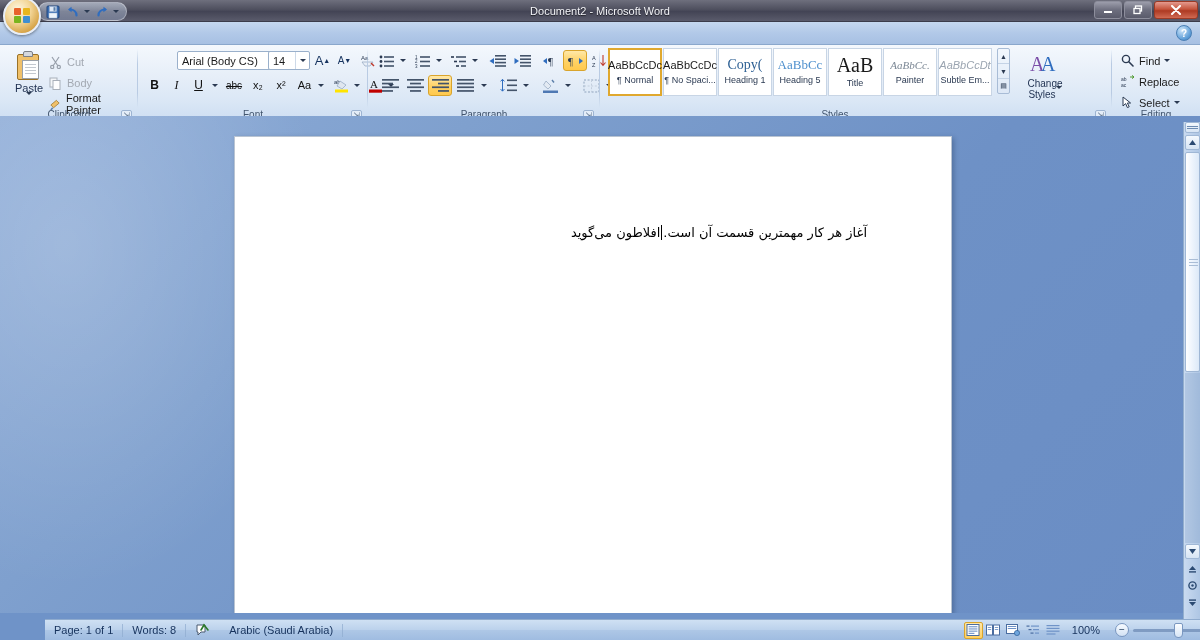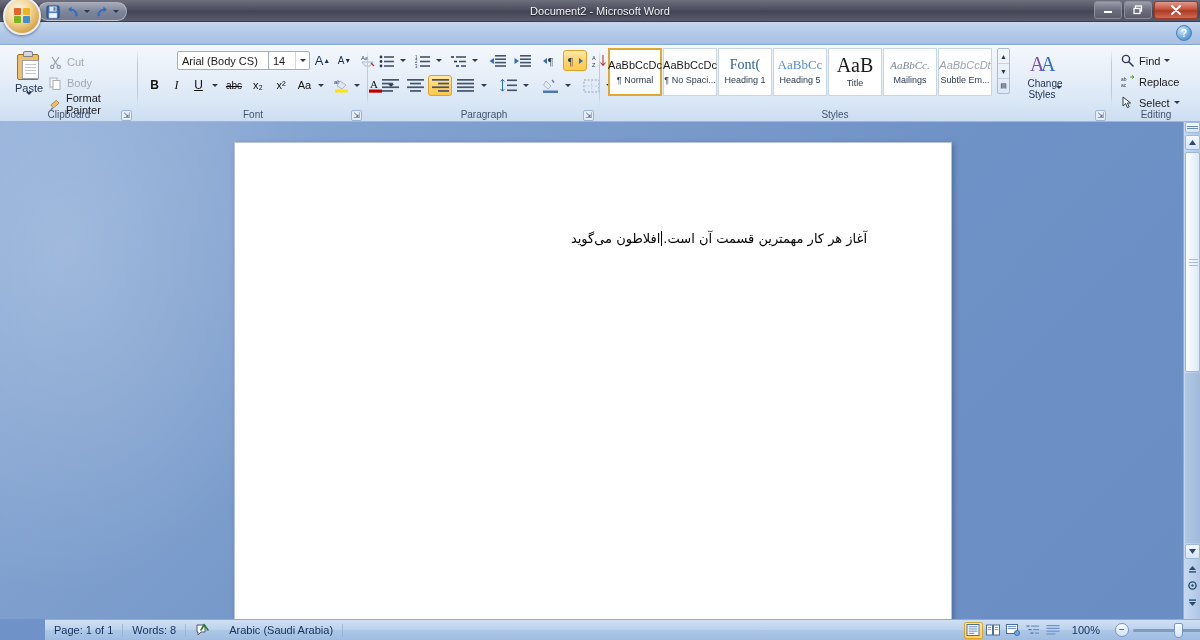--- a/index.html
+++ b/index.html
@@ -182,21 +182,21 @@
   .chg-lbl { font-size: 10px; color: #1f3050; line-height: 11px; text-align: center; }
 
   
   .edit-item {
     position: absolute; left: 4px; height: 19px; display: flex; align-items: center; gap: 4px;
     padding: 0 4px; border: 1px solid transparent; border-radius: 3px; cursor: default; font-size: 11px;
   }
 
   
   .workspace {
-    position: absolute; left: 0; top: 122px; width: 1200px; height: 497px;
+    position: absolute; left: 0; top: 116px; width: 1200px; height: 497px;
     background: linear-gradient(135deg, #8fadd8 0%, #7fa0ce 28%, #6e91c6 60%, #6a8dc4 100%);
     overflow: hidden;
   }
   .ws-sheen {
     position: absolute; left: -60px; top: -40px; width: 420px; height: 560px;
     background: radial-gradient(ellipse at 30% 30%, rgba(255,255,255,.20), rgba(255,255,255,0) 62%);
     pointer-events: none;
   }
   .page {
     position: absolute; left: 234px; top: 20px; width: 718px; height: 478px;
@@ -625,34 +625,34 @@
     <div style="position:absolute;left:8px;top:3px;display:flex;gap:1px;">
       <div class="style-item sel">
         <div class="style-prev">AaBbCcDc</div>
         <div class="style-name">¶ Normal</div>
       </div>
       <div class="style-item">
         <div class="style-prev">AaBbCcDc</div>
         <div class="style-name">¶ No Spaci...</div>
       </div>
       <div class="style-item">
-        <div class="style-prev" style="font-size:14px;font-family:'Liberation Serif',serif;color:#2e6094;">Font(</div>
+        <div class="style-prev" style="font-size:14px;font-family:'Liberation Serif',serif;color:#2e6094;">Copy(</div>
         <div class="style-name">Heading 1</div>
       </div>
       <div class="style-item">
         <div class="style-prev" style="font-size:13px;font-family:'Liberation Serif',serif;color:#4f90cd;">AaBbCc</div>
         <div class="style-name">Heading 5</div>
       </div>
       <div class="style-item">
         <div class="style-prev" style="font-size:20px;font-family:'Liberation Serif',serif;color:#1a1a1a;line-height:20px;">AaB</div>
         <div class="style-name">Title</div>
       </div>
       <div class="style-item">
         <div class="style-prev" style="font-style:italic;font-family:'Liberation Serif',serif;color:#7b8794;">AaBbCc.</div>
-        <div class="style-name">Mailings</div>
+        <div class="style-name">Painter</div>
       </div>
       <div class="style-item">
         <div class="style-prev" style="font-style:italic;color:#9aa4b0;">AaBbCcDt</div>
         <div class="style-name">Subtle Em...</div>
       </div>
     </div>
 
     <div class="gallery-nav" style="left:397px;">
       <div>▲</div>
       <div>▼</div>

